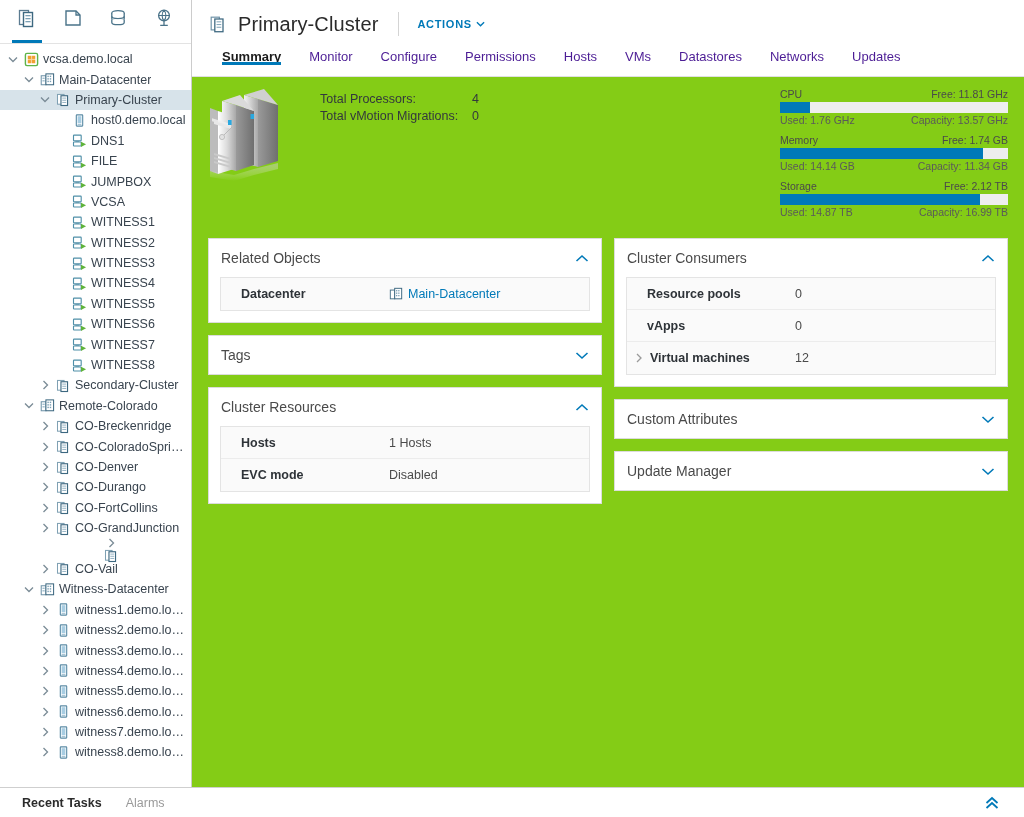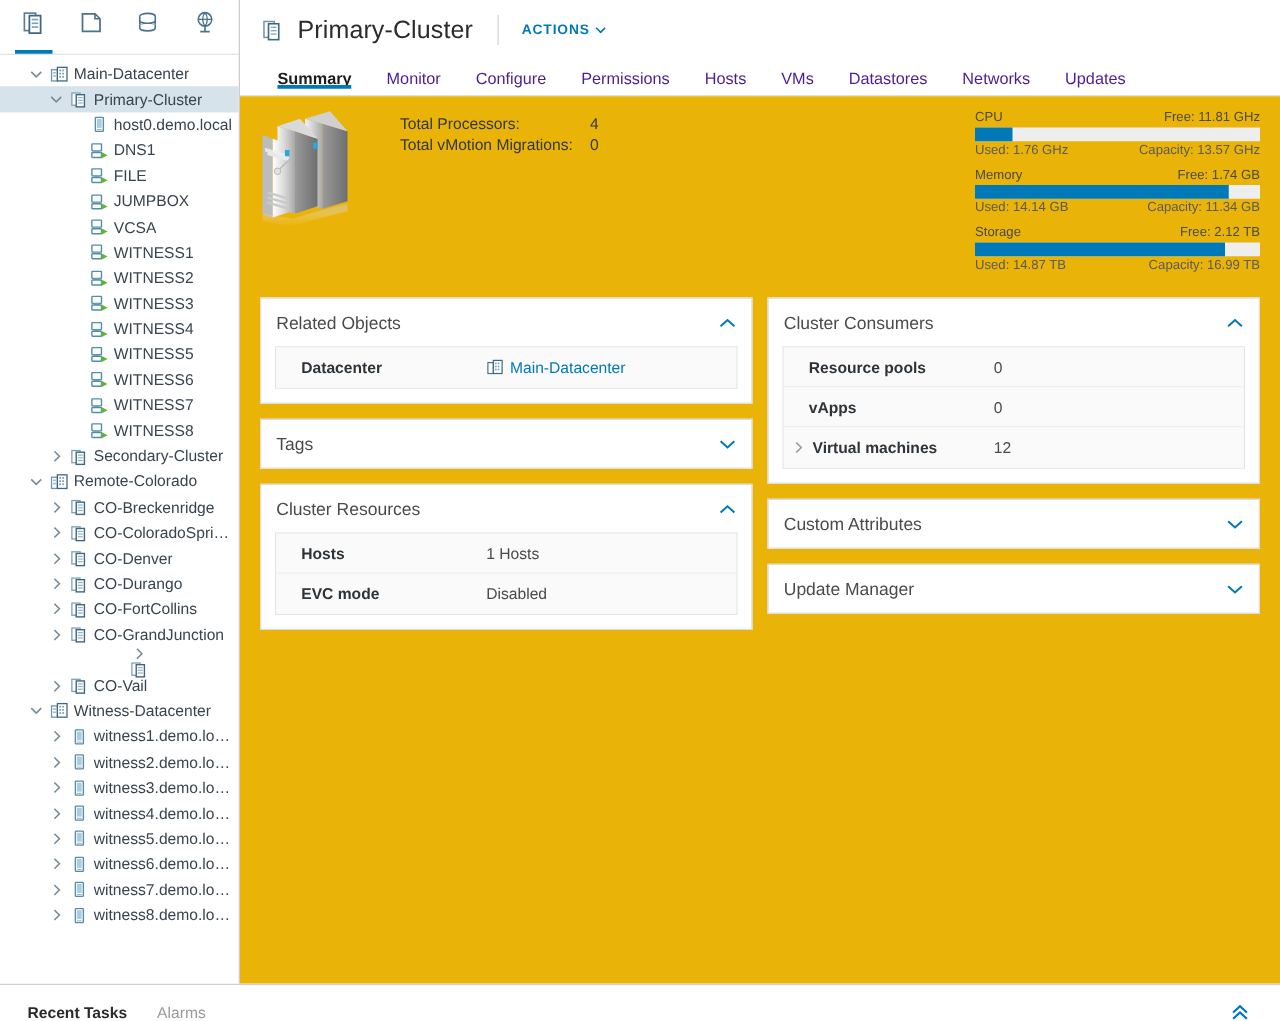--- a/index.html
+++ b/index.html
@@ -64,35 +64,35 @@
     font-size: 20px; font-weight: 400; color: #2b2b2b; letter-spacing: .1px;
   }
   .vsep { width: 1px; height: 24px; background: #d4d4d4; margin: 0 8px 0 10px; }
   .actions-btn {
     font-size: 11px; font-weight: 600; letter-spacing: .7px;
     color: #0079b8; text-transform: uppercase; cursor: pointer;
     display: flex; align-items: center; gap: 4px;
   }
 
   .tabs {
-    display: flex; align-items: center; height: 29px;
+    display: flex; align-items: flex-start; height: 29px;
     border-bottom: 1px solid #e0e0e0; padding-left: 16px; gap: 0;
   }
   .tab {
     padding: 0 14px; display: flex; align-items: flex-start;
     font-size: 13px; color: #4c1d95; cursor: pointer;
     position: relative; padding-top: 1px;
   }
   .tab.active { color: #1b1b1b; font-weight: 600; }
   .tab.active::after {
     content: ""; position: absolute; left: 14px; right: 14px; bottom: -1px;
     height: 3px; background: #0079b8;
   }
 
-  .scroll-area { flex: 1; overflow-y: auto; background: #eab308; }
+  .scroll-area { flex: 1; overflow-y: auto; background: #84cc16; }
 
   
   .top-band { display: flex; padding: 8px 0 6px 0; }
   .proc-block { display: flex; padding-left: 16px; flex: 1; }
   .server-art { width: 96px; height: 100px; position: relative; margin-right: 16px; }
   .proc-lines { padding-top: 5px; font-size: 12.5px; color: #33383d; }
   .proc-line { display: flex; height: 17px; align-items: center; }
   .proc-key { width: 152px; }
   .proc-val { }
 
@@ -129,21 +129,21 @@
     width: 168px; padding-left: 20px; font-weight: 600; color: #2e3338;
     display: flex; align-items: center; gap: 5px;
   }
   .kv-key.expandable { padding-left: 6px; }
   .kv-val { color: #4a4a4a; }
   .kv-link { color: #0079b8; display: flex; align-items: center; gap: 5px; cursor: pointer; }
 
   
   .bottom-bar {
     height: 30px; border-top: 1px solid #cfcfcf;
-    display: flex; align-items: flex-end; background: #fff;
+    display: flex; align-items: center; background: #fff;
     padding: 0 24px 0 10px;
   }
   .bb-tab { font-size: 12.5px; color: #9a9a9a; padding: 0 12px; cursor: pointer; }
   .bb-tab.active { color: #2b2b2b; font-weight: 600; }
   .bb-spacer { flex: 1; }
   .bb-chev { color: #0079b8; cursor: pointer; display: flex; align-items: center; }
 
   ::-webkit-scrollbar { width: 9px; height: 9px; }
   ::-webkit-scrollbar-thumb { background: #c9c9c9; border-radius: 5px; }
   ::-webkit-scrollbar-track { background: transparent; }
@@ -184,20 +184,39 @@
         <div class="inv-icon">
           <svg width="22" height="22" viewBox="0 0 22 22">
             <circle cx="11" cy="8.5" r="5.4" fill="#fff" stroke="#4a7389" stroke-width="1.3"></circle>
             <path d="M5.8 8.5 h10.4 M11 3.1 c2.5 2.8 2.5 7.9 0 10.8 M11 3.1 c-2.5 2.8 -2.5 7.9 0 10.8" fill="none" stroke="#4a7389" stroke-width="1.1"></path>
             <path d="M11 13.9 v4.3 M7.2 18.3 h7.6" fill="none" stroke="#4a7389" stroke-width="1.3"></path>
           </svg>
         </div>
       </div>
 
       <div class="tree" id="tree">
+          <div class="tree-row" style="padding-left: 4px;">
+            <span class="tw">
+              <svg xmlns="http://www.w3.org/2000/svg" width="10" height="7" viewBox="0 0 10 7">
+                <path d="M1 1.5 L5 5.5 L9 1.5" fill="none" stroke="#7a8b96" stroke-width="1.3"></path>
+              </svg>
+            </span>
+            <span class="ticon">
+              <span style="display: flex;">
+                <svg xmlns="http://www.w3.org/2000/svg" width="15" height="15" viewBox="0 0 16 16">
+                  <rect x="1.5" y="1.5" width="13" height="13" rx="1.6" fill="#fff" stroke="#5eb449" stroke-width="1.5"></rect>
+                  <rect x="4" y="4" width="4" height="4" fill="#f0a030"></rect>
+                  <rect x="8.6" y="4" width="3.4" height="3.4" fill="#f0a030"></rect>
+                  <rect x="4" y="8.6" width="3.4" height="3.4" fill="#f0a030"></rect>
+                  <rect x="8" y="8" width="4" height="4" fill="#f0a030"></rect>
+                </svg>
+              </span>
+            </span>
+            <span class="tlabel">vcsa.demo.local</span>
+          </div>
           <div class="tree-row" style="padding-left: 20px;">
             <span class="tw">
               <svg xmlns="http://www.w3.org/2000/svg" width="10" height="7" viewBox="0 0 10 7">
                 <path d="M1 1.5 L5 5.5 L9 1.5" fill="none" stroke="#7a8b96" stroke-width="1.3"></path>
               </svg>
             </span>
             <span class="ticon">
               <span style="display: flex;">
                 <svg xmlns="http://www.w3.org/2000/svg" width="15" height="15" viewBox="0 0 16 16">
                   <rect x="1.3" y="4" width="5" height="9.6" fill="#fff" stroke="#6f93a8" stroke-width="1.1"></rect>

